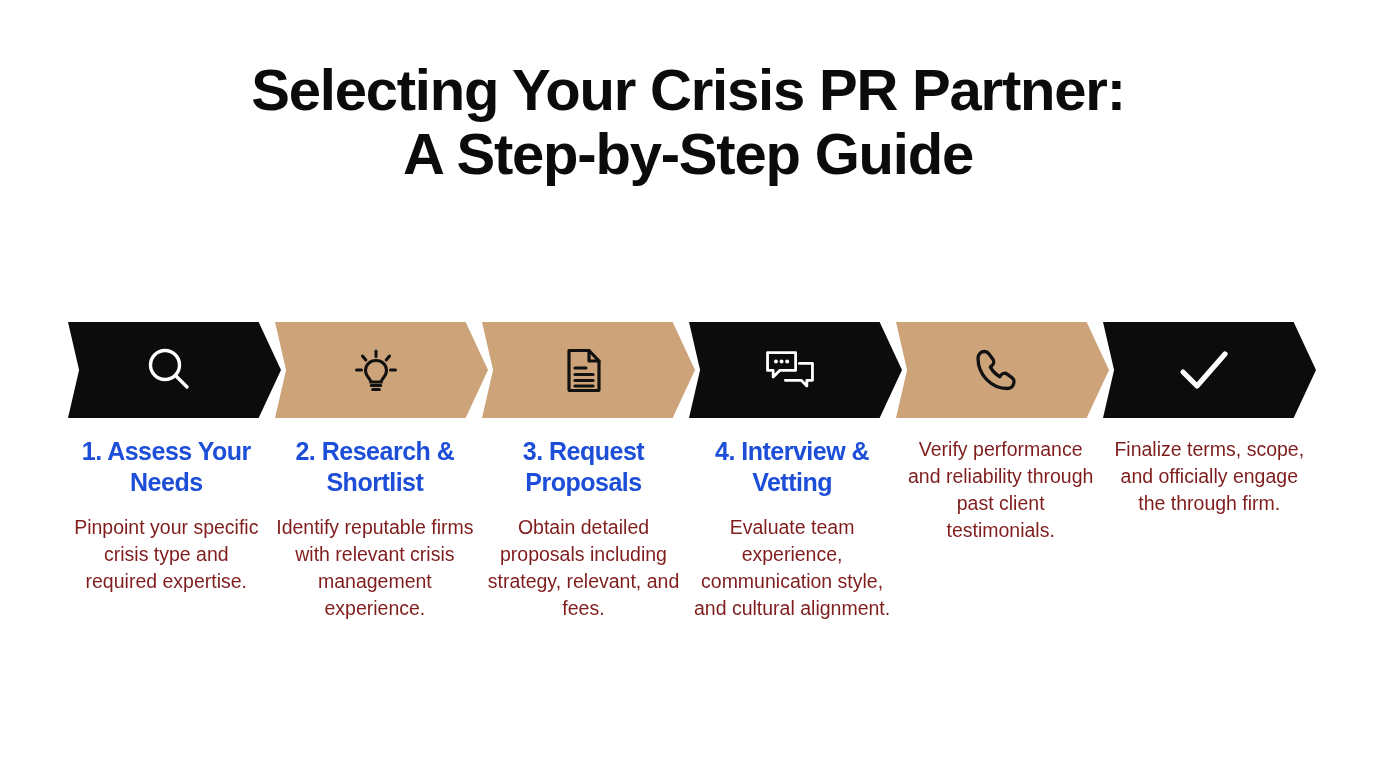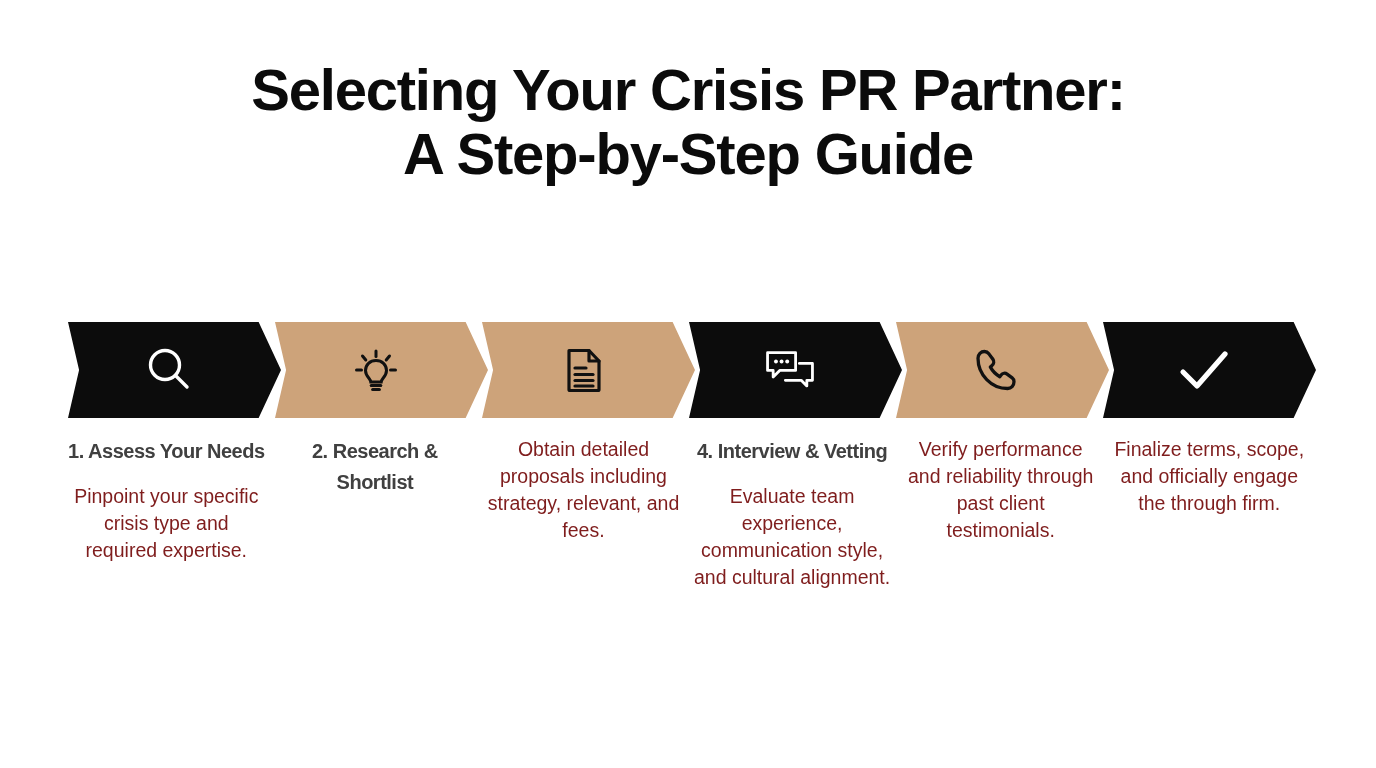--- a/index.html
+++ b/index.html
@@ -98,24 +98,24 @@
   }
   .step-col {
     width: 208.6px;
     padding: 0 4px;
     box-sizing: border-box;
     text-align: center;
   }
   .step-head {
     font-family: "Liberation Sans", sans-serif;
     font-weight: bold;
-    font-size: 20px;
+    font-size: 25px;
     line-height: 31px;
     letter-spacing: -0.5px;
-    color: #404040;
+    color: #1d4ed8;
     margin: 0 0 16px 0;
   }
   .step-body {
     font-family: "Liberation Sans", sans-serif;
     font-weight: normal;
     font-size: 19.5px;
     line-height: 27px;
     color: #7f1d1d;
     margin: 0;
   }
@@ -209,23 +209,25 @@
 
   <div class="steps">
 
     <div class="step-col">
       <p class="step-head">1. Assess Your Needs</p>
       <p class="step-body">Pinpoint your specific crisis type and required expertise.</p>
     </div>
 
     <div class="step-col">
       <p class="step-head">2. Research &amp; Shortlist</p>
-    </div>
-
-    <div class="step-col">
+      <p class="step-body">Identify reputable firms with relevant crisis management experience.</p>
+    </div>
+
+    <div class="step-col">
+      <p class="step-head">3. Request Proposals</p>
       <p class="step-body">Obtain detailed proposals including strategy, relevant, and fees.</p>
     </div>
 
     <div class="step-col">
       <p class="step-head">4. Interview &amp; Vetting</p>
       <p class="step-body">Evaluate team experience, communication style, and cultural alignment.</p>
     </div>
 
     <div class="step-col">
       <p class="step-body">Verify performance and reliability through past client testimonials.</p>

